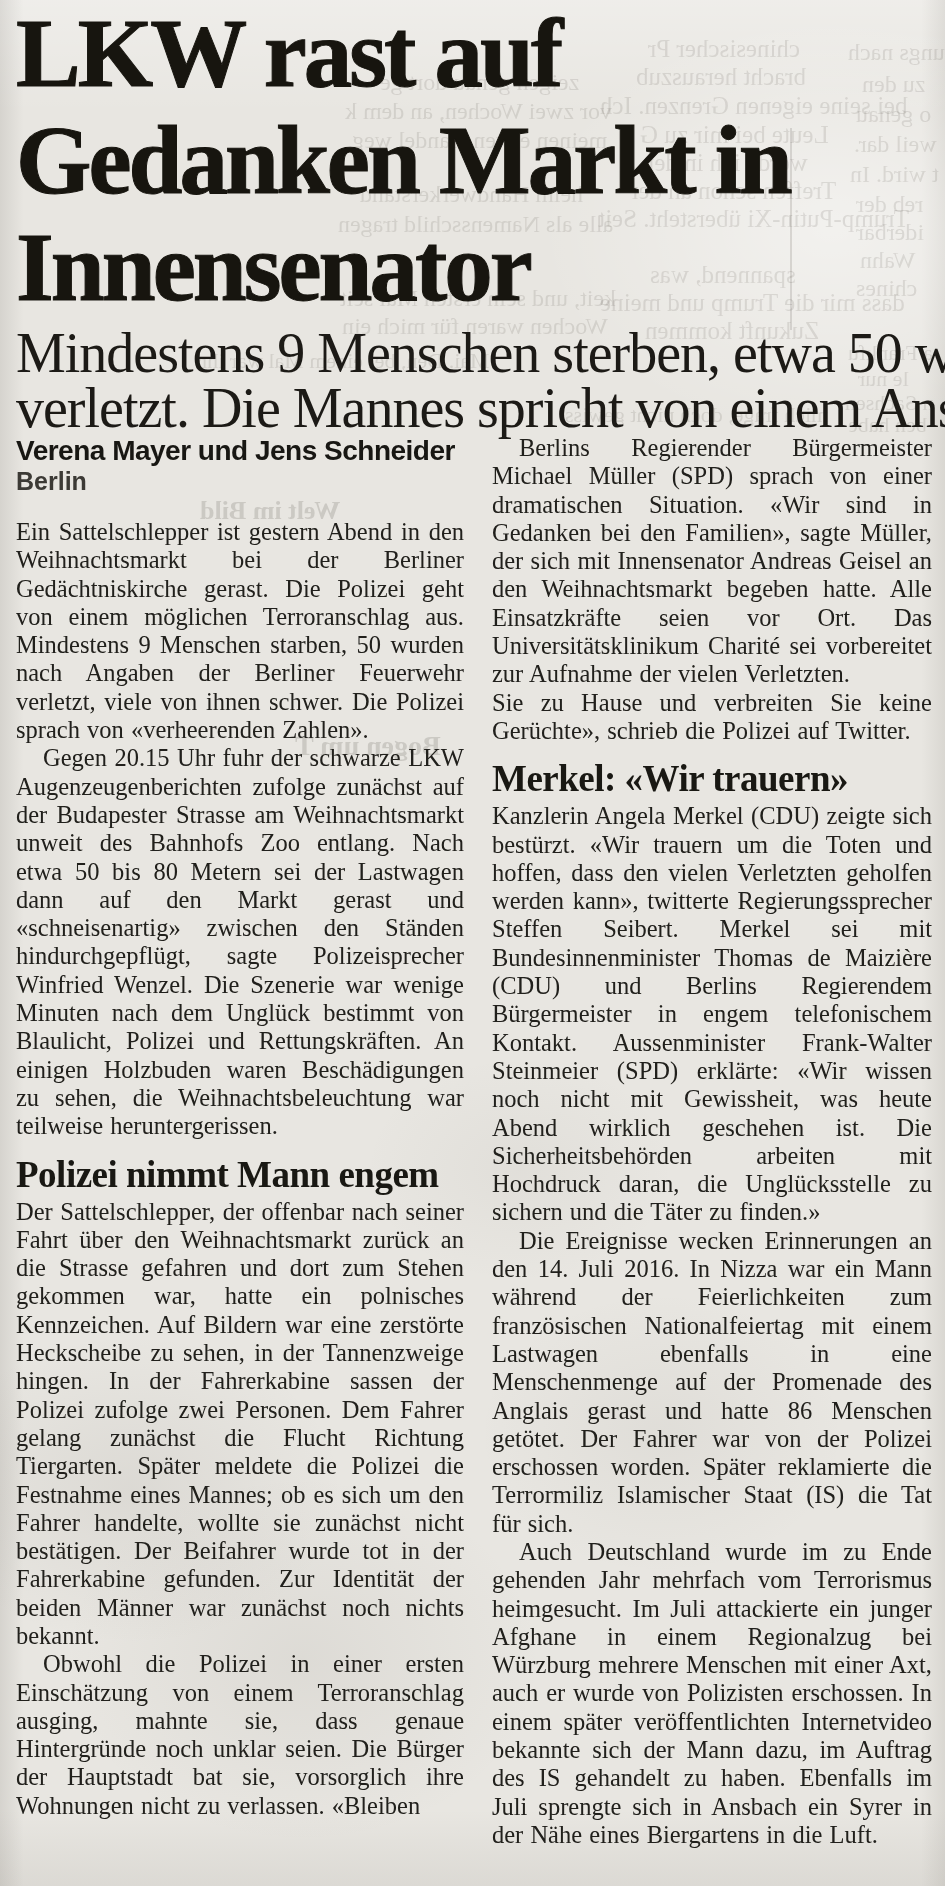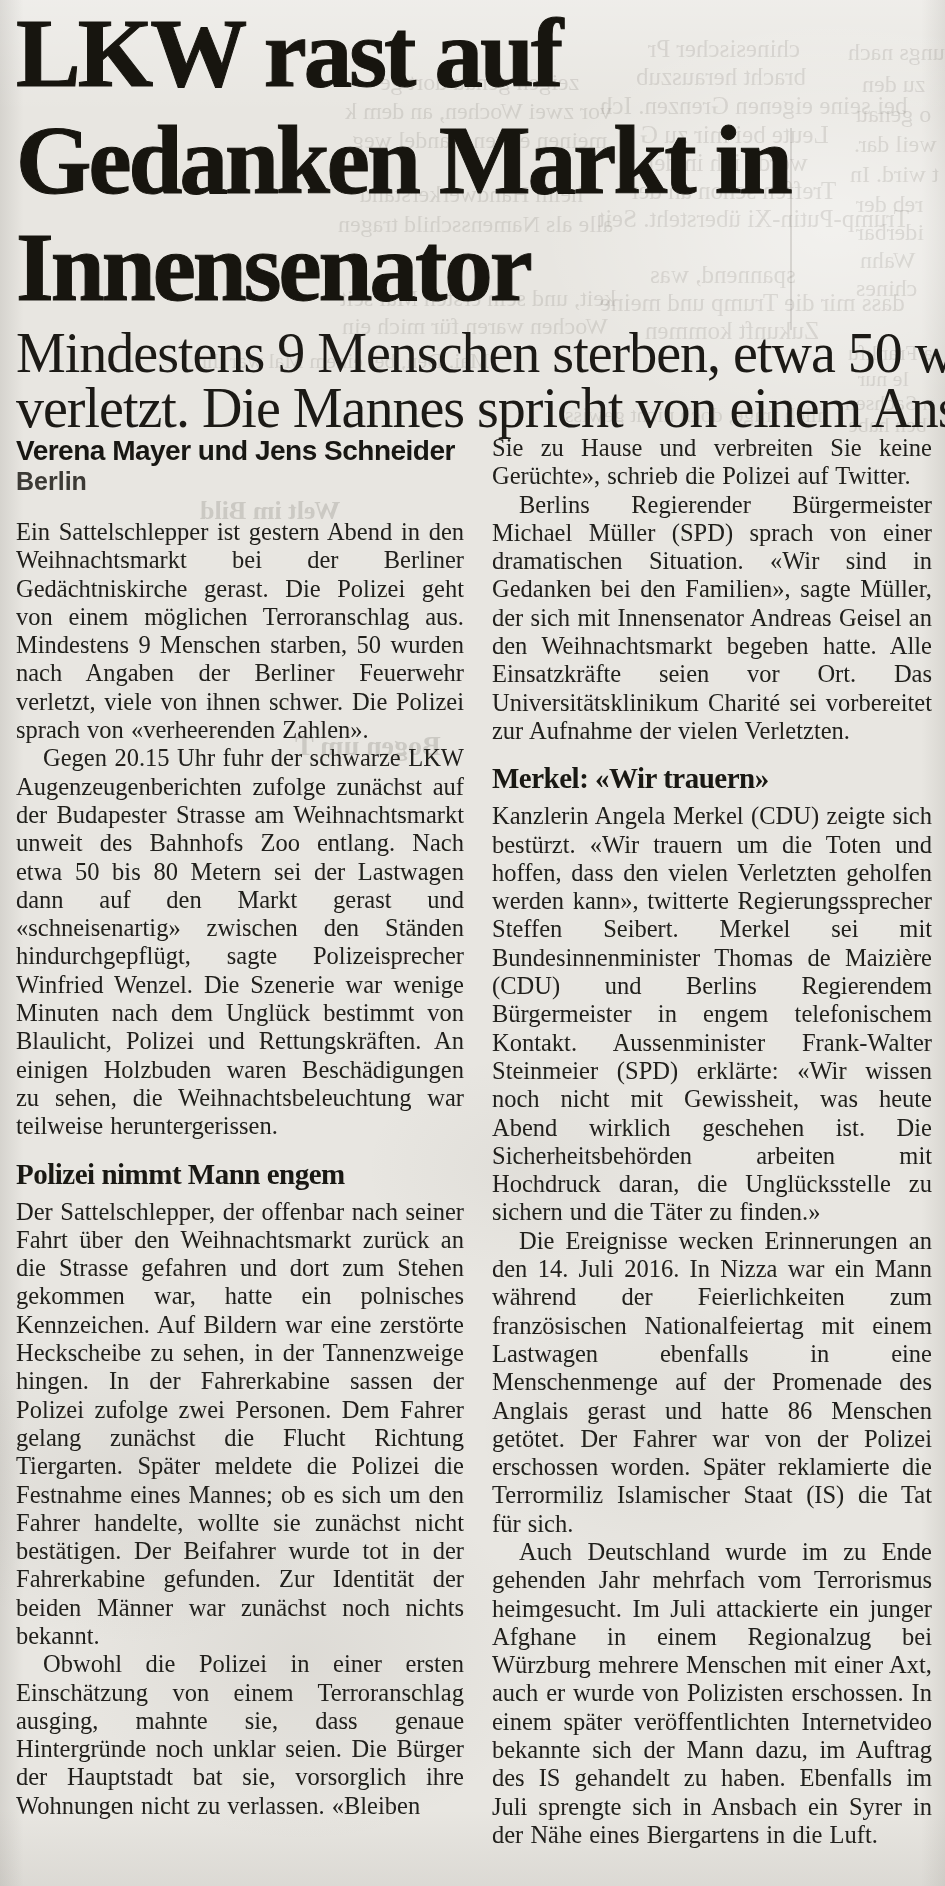--- a/index.html
+++ b/index.html
@@ -41,21 +41,21 @@
   .col{position:absolute;top:434px;height:1446px;overflow:hidden;}
   .col-left{left:16px;width:448px;}
   .col-right{left:492px;width:440px;}
   .body-p{
     margin:0;font-size:24.5px;line-height:28.3px;
     text-align:justify;hyphens:auto;-webkit-hyphens:auto;
     color:#21201c;word-spacing:1px;
   }
   .indent{text-indent:27px;}
   .col-subhead{
-    margin:17px 0 7px 0;font-size:29px;line-height:33px;
+    margin:17px 0 7px 0;font-size:37px;line-height:33px;
     font-weight:700;color:#191813;letter-spacing:-0.5px;
   }
   
   .ghost-layer{position:absolute;inset:0;pointer-events:none;}
   .ghost{
     position:absolute;white-space:nowrap;line-height:1;
     transform:scaleX(-1);
     color:rgba(55,50,44,0.12);
     filter:blur(0.5px);
     font-family:"Liberation Serif","DejaVu Serif",serif;
@@ -126,21 +126,21 @@
       <div class="dateline">Berlin</div>
     </div>
     <p class="body-p">Ein Sattelschlepper ist gestern Abend in den Weihnachtsmarkt bei der Berliner Gedächtniskirche gerast. Die Polizei geht von einem möglichen Terroranschlag aus. Mindestens 9 Menschen starben, 50 wurden nach Angaben der Berliner Feuerwehr verletzt, viele von ihnen schwer. Die Polizei sprach von «verheerenden Zahlen».</p>
     <p class="body-p indent">Gegen 20.15 Uhr fuhr der schwarze LKW Augenzeugenberichten zufolge zunächst auf der Budapester Strasse am Weihnachtsmarkt unweit des Bahnhofs Zoo entlang. Nach etwa 50 bis 80 Metern sei der Lastwagen dann auf den Markt gerast und «schneisenartig» zwischen den Ständen hindurchgepflügt, sagte Polizeisprecher Winfried Wenzel. Die Szenerie war wenige Minuten nach dem Unglück bestimmt von Blaulicht, Polizei und Rettungskräften. An einigen Holzbuden waren Beschädigungen zu sehen, die Weihnachtsbeleuchtung war teilweise heruntergerissen.</p>
     <h3 class="col-subhead">Polizei nimmt Mann engem</h3>
     <p class="body-p">Der Sattelschlepper, der offenbar nach seiner Fahrt über den Weihnachtsmarkt zurück an die Strasse gefahren und dort zum Stehen gekommen war, hatte ein polnisches Kennzeichen. Auf Bildern war eine zerstörte Heckscheibe zu sehen, in der Tannenzweige hingen. In der Fahrerkabine sassen der Polizei zufolge zwei Personen. Dem Fahrer gelang zunächst die Flucht Richtung Tiergarten. Später meldete die Polizei die Festnahme eines Mannes; ob es sich um den Fahrer handelte, wollte sie zunächst nicht bestätigen. Der Beifahrer wurde tot in der Fahrerkabine gefunden. Zur Identität der beiden Männer war zunächst noch nichts bekannt.</p>
     <p class="body-p indent">Obwohl die Polizei in einer ersten Einschätzung von einem Terroranschlag ausging, mahnte sie, dass genaue Hintergründe noch unklar seien. Die Bürger der Hauptstadt bat sie, vorsorglich ihre Wohnungen nicht zu verlassen. «Bleiben</p>
   </div>
 
   <div class="col col-right">
+    <p class="body-p indent">Berlins Regierender Bürgermeister Michael Müller (SPD) sprach von einer dramatischen Situation. «Wir sind in Gedanken bei den Familien», sagte Müller, der sich mit Innensenator Andreas Geisel an den Weihnachtsmarkt begeben hatte. Alle Einsatzkräfte seien vor Ort. Das Universitätsklinikum Charité sei vorbereitet zur Aufnahme der vielen Verletzten.</p>
     <p class="body-p">Sie zu Hause und verbreiten Sie keine Gerüchte», schrieb die Polizei auf Twitter.</p>
-    <p class="body-p indent">Berlins Regierender Bürgermeister Michael Müller (SPD) sprach von einer dramatischen Situation. «Wir sind in Gedanken bei den Familien», sagte Müller, der sich mit Innensenator Andreas Geisel an den Weihnachtsmarkt begeben hatte. Alle Einsatzkräfte seien vor Ort. Das Universitätsklinikum Charité sei vorbereitet zur Aufnahme der vielen Verletzten.</p>
     <h3 class="col-subhead">Merkel: «Wir trauern»</h3>
     <p class="body-p">Kanzlerin Angela Merkel (CDU) zeigte sich bestürzt. «Wir trauern um die Toten und hoffen, dass den vielen Verletzten geholfen werden kann», twitterte Regierungssprecher Steffen Seibert. Merkel sei mit Bundesinnenminister Thomas de Maizière (CDU) und Berlins Regierendem Bürgermeister in engem telefonischem Kontakt. Aussenminister Frank-Walter Steinmeier (SPD) erklärte: «Wir wissen noch nicht mit Gewissheit, was heute Abend wirklich geschehen ist. Die Sicherheitsbehörden arbeiten mit Hochdruck daran, die Unglücksstelle zu sichern und die Täter zu finden.»</p>
     <p class="body-p indent">Die Ereignisse wecken Erinnerungen an den 14. Juli 2016. In Nizza war ein Mann während der Feierlichkeiten zum französischen Nationalfeiertag mit einem Lastwagen ebenfalls in eine Menschenmenge auf der Promenade des Anglais gerast und hatte 86 Menschen getötet. Der Fahrer war von der Polizei erschossen worden. Später reklamierte die Terrormiliz Islamischer Staat (IS) die Tat für sich.</p>
     <p class="body-p indent">Auch Deutschland wurde im zu Ende gehenden Jahr mehrfach vom Terrorismus heimgesucht. Im Juli attackierte ein junger Afghane in einem Regionalzug bei Würzburg mehrere Menschen mit einer Axt, auch er wurde von Polizisten erschossen. In einem später veröffentlichten Internetvideo bekannte sich der Mann dazu, im Auftrag des IS gehandelt zu haben. Ebenfalls im Juli sprengte sich in Ansbach ein Syrer in der Nähe eines Biergartens in die Luft.</p>
   </div>
 
 </div>
 
 </body></html>

